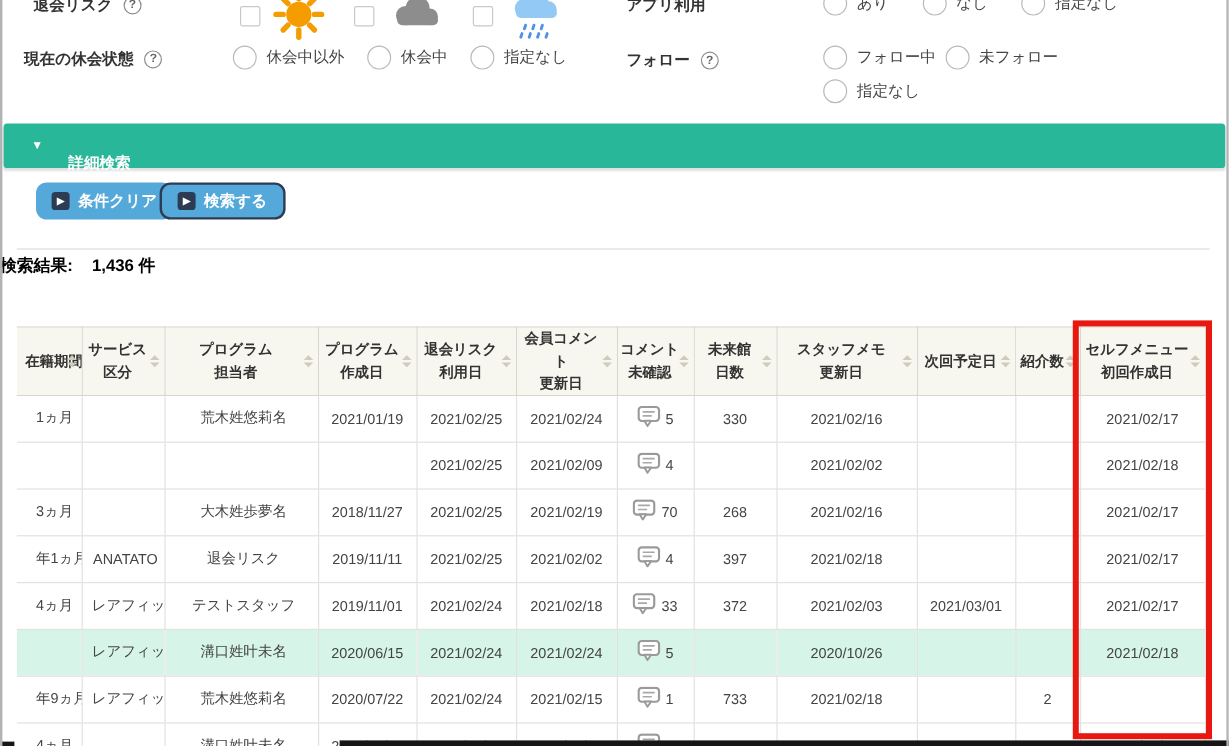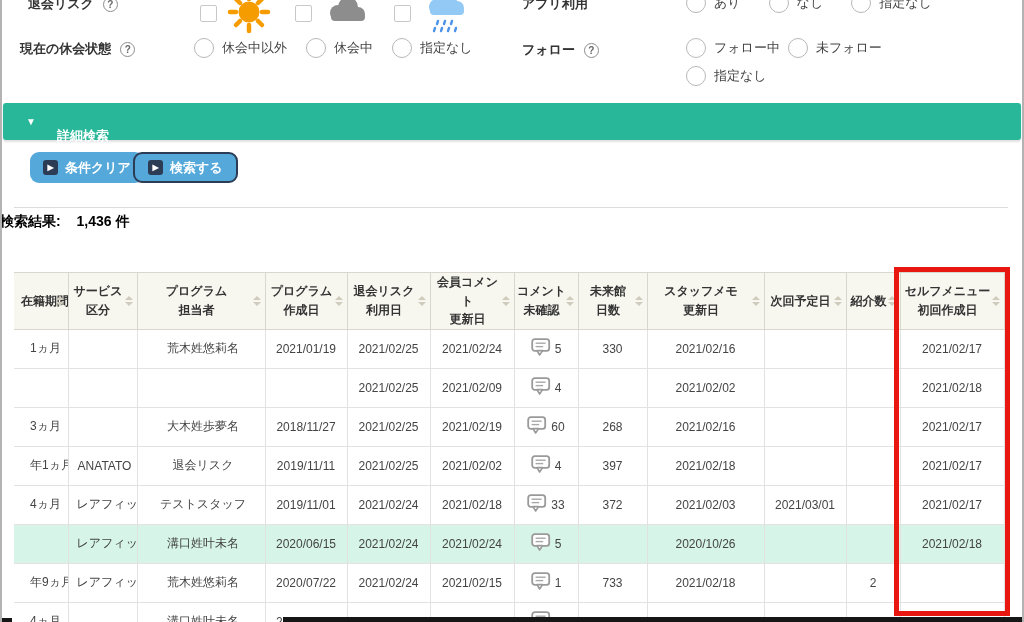--- a/index.html
+++ b/index.html
@@ -315,21 +315,21 @@
         <td>2018/11/27</td>
         <td>2021/02/25</td>
         <td>2021/02/19</td>
         <td><span class="comment-cell">
             <span><svg width="21" height="18" viewBox="0 0 21 18">
                 <rect x="1.2" y="1.2" width="17" height="11.6" rx="2.6" fill="#fff" stroke="#9a9a9a" stroke-width="1.8"></rect>
                 <path d="M6 12.6 L8.6 17 L11.6 12.6 Z" fill="#fff" stroke="#9a9a9a" stroke-width="1.6" stroke-linejoin="round"></path>
                 <line x1="4.6" y1="5.2" x2="14.6" y2="5.2" stroke="#a8a8a8" stroke-width="1.4"></line>
                 <line x1="4.6" y1="8.6" x2="12.2" y2="8.6" stroke="#a8a8a8" stroke-width="1.4"></line>
               </svg></span>
-            <span>60</span>
+            <span>70</span>
           </span></td>
         <td>268</td>
         <td>2021/02/16</td>
         <td></td>
         <td></td>
         <td>2021/02/17</td>
       </tr>
       <tr>
         <td class="al">年1ヵ月</td>
         <td class="al">ANATATO</td>

